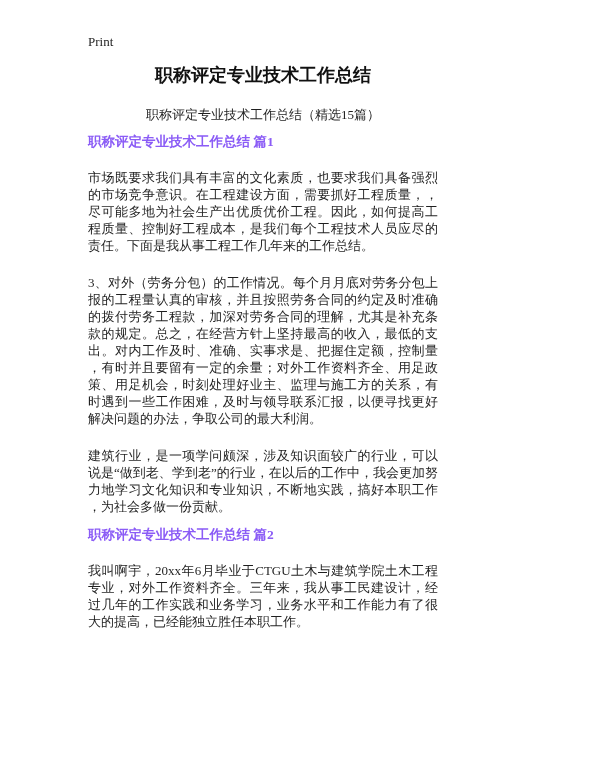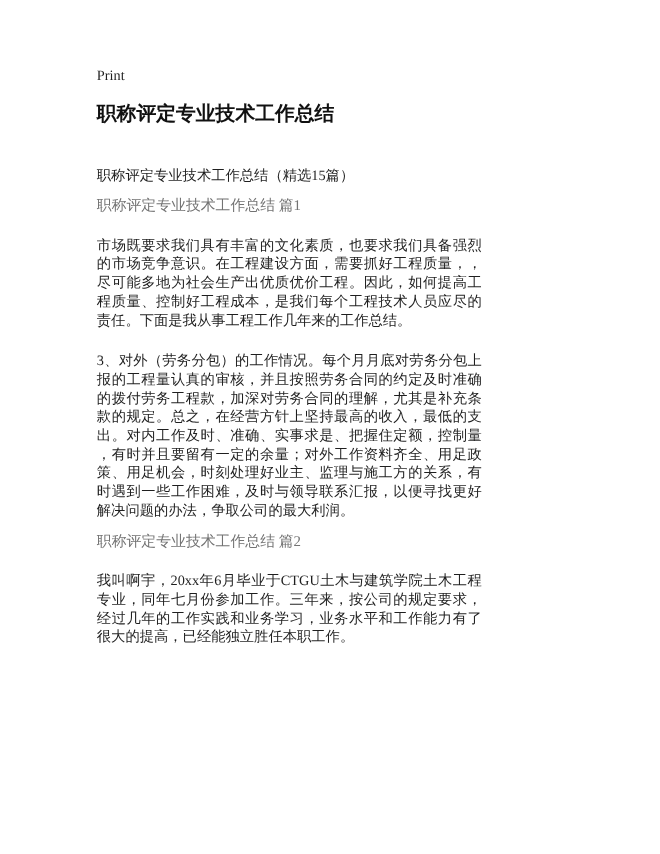--- a/index.html
+++ b/index.html
@@ -8,52 +8,53 @@
     width: 600px;
     height: 776px;
     font-family: "Liberation Serif", serif;
     color: #1f1f1f;
     overflow: hidden;
   }
   .page {
     width: 528px;
     height: 776px;
     background: #ffffff;
-    padding: 60px 90px 0 88px;
+    padding: 32px 90px 0 88px;
   }
   .print-link {
     display: inline-block;
     font-family: "Liberation Serif", serif;
     font-size: 13px;
     line-height: 14px;
     color: #1f1f1f;
     text-decoration: none;
     cursor: pointer;
   }
   .doc-title {
     margin-top: 15px;
-    text-align: left;
+    text-align: center;
     font-size: 18px;
     line-height: 21px;
     font-weight: bold;
     color: #111111;
     font-family: "Liberation Serif", serif;
   }
   .doc-subtitle {
-    margin-top: 38px;
+    margin-top: 21px;
     font-size: 13px;
     line-height: 15px;
     color: #1f1f1f;
+    text-align: center;
   }
   .section-heading {
     margin-top: 12px;
     font-size: 13.5px;
     line-height: 15px;
-    font-weight: normal;
-    color: #737373;
+    font-weight: bold;
+    color: #8b5cf6;
   }
   .para {
     margin-top: 20px;
     font-size: 13px;
     line-height: 17px;
     text-align: justify;
     word-break: break-all;
     line-break: anywhere;
     color: #1f1f1f;
   }
@@ -70,18 +71,19 @@
   <p class="doc-subtitle">职称评定专业技术工作总结（精选15篇）</p>
 
   <h2 class="section-heading">职称评定专业技术工作总结 篇1</h2>
 
   <p class="para">市场既要求我们具有丰富的文化素质，也要求我们具备强烈的市场竞争意识。在工程建设方面，需要抓好工程质量，，尽可能多地为社会生产出优质优价工程。因此，如何提高工程质量、控制好工程成本，是我们每个工程技术人员应尽的责任。下面是我从事工程工作几年来的工作总结。</p>
 
 
 
   <p class="para">3、对外（劳务分包）的工作情况。每个月月底对劳务分包上报的工程量认真的审核，并且按照劳务合同的约定及时准确的拨付劳务工程款，加深对劳务合同的理解，尤其是补充条款的规定。总之，在经营方针上坚持最高的收入，最低的支出。对内工作及时、准确、实事求是、把握住定额，控制量，有时并且要留有一定的余量；对外工作资料齐全、用足政策、用足机会，时刻处理好业主、监理与施工方的关系，有时遇到一些工作困难，及时与领导联系汇报，以便寻找更好解决问题的办法，争取公司的最大利润。</p>
 
+  <p class="para">建筑行业，是一项学问颇深，涉及知识面较广的行业，可以说是“做到老、学到老”的行业，在以后的工作中，我会更加努力地学习文化知识和专业知识，不断地实践，搞好本职工作，为社会多做一份贡献。</p>
 
   <h2 class="section-heading">职称评定专业技术工作总结 篇2</h2>
 
-  <p class="para">我叫啊宇，20xx年6月毕业于CTGU土木与建筑学院土木工程专业，同年七月份参加工作。三年来，按公司的规定要求，经过几年的工作实践和业务学习，业务水平和工作能力有了很大的提高，已经能独立胜任本职工作。</p>
+  <p class="para">我叫啊宇，20xx年6月毕业于CTGU土木与建筑学院土木工程专业，对外工作资料齐全。三年来，我从事工民建设计，经过几年的工作实践和业务学习，业务水平和工作能力有了很大的提高，已经能独立胜任本职工作。</p>
 
 </div>
 
 </body></html>

